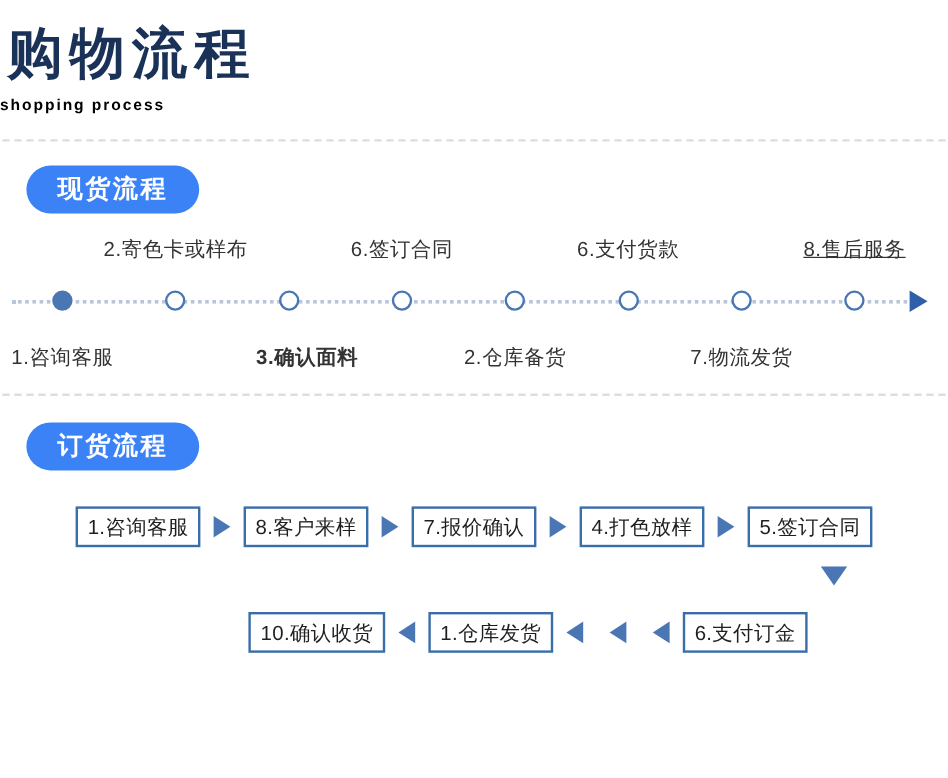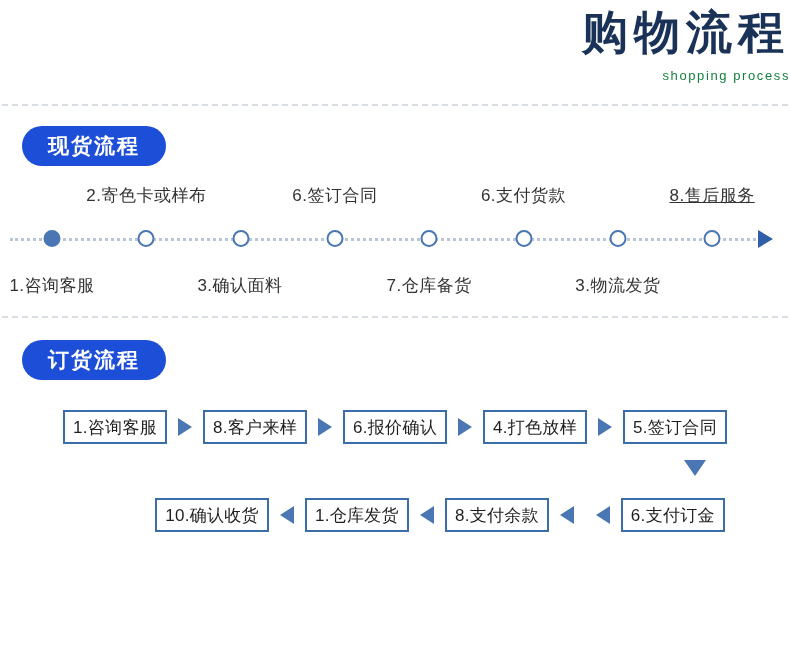--- a/index.html
+++ b/index.html
@@ -11,54 +11,54 @@
     height: 648px;
     background: #ffffff;
     font-family: "Liberation Sans", "DejaVu Sans", sans-serif;
     color: #2b2b2b;
     overflow: hidden;
     position: relative;
   }
 
   
   .header {
-    text-align: right;
-    padding-top: 6px;
+    text-align: left;
+    padding-top: 18px;
   }
   .page-title {
     font-family: "Liberation Serif", "DejaVu Serif", serif;
     font-size: 46px;
     font-weight: 700;
     letter-spacing: 6px;
     color: #1b3258;
     line-height: 1.18;
     margin: 0;
     padding-left: 6px;
   }
   .page-subtitle {
     font-size: 13px;
     letter-spacing: 1.6px;
-    color: #15803d;
+    color: #000000;
     margin-top: 8px;
-    font-weight: 400;
+    font-weight: 700;
   }
 
   
   .divider {
     height: 0;
     border-top: 2px dashed #d9dde4;
     margin: 0 2px;
   }
   .divider-1 { margin-top: 21px; }
   .divider-2 { margin-top: 0; }
 
   
   .badge {
     display: inline-block;
-    background: #1d4ed8;
+    background: #3b82f6;
     color: #ffffff;
     font-size: 21px;
     font-weight: 700;
     letter-spacing: 2px;
     padding: 8px 26px 9px 26px;
     border-radius: 22px;
     margin-left: 22px;
     line-height: 1.1;
   }
   .badge-row-1 { margin-top: 20px; }
@@ -192,23 +192,23 @@
 <div class="timeline-wrap">
   <div class="tl-track"></div>
   <div class="tl-labels-top" id="tl-top">
       <div class="tl-label" style="left: 146.3px;">2.寄色卡或样布</div>
       <div class="tl-label" style="left: 334.9px;">6.签订合同</div>
       <div class="tl-label" style="left: 523.5px;">6.支付货款</div>
       <div class="tl-label" style="left: 712.1px; text-decoration: underline;">8.售后服务</div>
     </div>
   <div class="tl-labels-bottom" id="tl-bottom">
       <div class="tl-label" style="left: 52px;">1.咨询客服</div>
-      <div class="tl-label" style="left: 240px;">3.确认面料</div>
-      <div class="tl-label" style="left: 429.2px;">7.仓库备货</div>
-      <div class="tl-label" style="left: 617.8px;">3.物流发货</div>
+      <div class="tl-label" style="left: 256px; font-weight: bold;">3.确认面料</div>
+      <div class="tl-label" style="left: 429.2px;">2.仓库备货</div>
+      <div class="tl-label" style="left: 617.8px;">7.物流发货</div>
     </div>
   <div id="tl-dots">
       <div class="tl-dot filled" style="left: 52px;"></div>
       <div class="tl-dot" style="left: 146.3px;"></div>
       <div class="tl-dot" style="left: 240.6px;"></div>
       <div class="tl-dot" style="left: 334.9px;"></div>
       <div class="tl-dot" style="left: 429.2px;"></div>
       <div class="tl-dot" style="left: 523.5px;"></div>
       <div class="tl-dot" style="left: 617.8px;"></div>
       <div class="tl-dot" style="left: 712.1px;"></div>
@@ -221,30 +221,29 @@
 <div class="badge-row-2">
   <span class="badge">订货流程</span>
 </div>
 
 <div class="flow">
   <div class="flow-row flow-row-1" id="flow-top">
       <div class="flow-box">1.咨询客服</div>
       <div class="arrow-right"></div>
       <div class="flow-box">8.客户来样</div>
       <div class="arrow-right"></div>
-      <div class="flow-box">6.报价确认</div>
+      <div class="flow-box">7.报价确认</div>
       <div class="arrow-right"></div>
       <div class="flow-box">4.打色放样</div>
       <div class="arrow-right"></div>
       <div class="flow-box">5.签订合同</div>
     </div>
   <div class="arrow-down"></div>
   <div class="flow-row flow-row-2" id="flow-bottom">
       <div class="flow-box">10.确认收货</div>
       <div class="arrow-left"></div>
       <div class="flow-box">1.仓库发货</div>
       <div class="arrow-left"></div>
-      <div class="flow-box">8.支付余款</div>
       <div class="arrow-left"></div>
       <div class="arrow-left"></div>
       <div class="flow-box">6.支付订金</div>
     </div>
 </div>
 
 </body></html>

